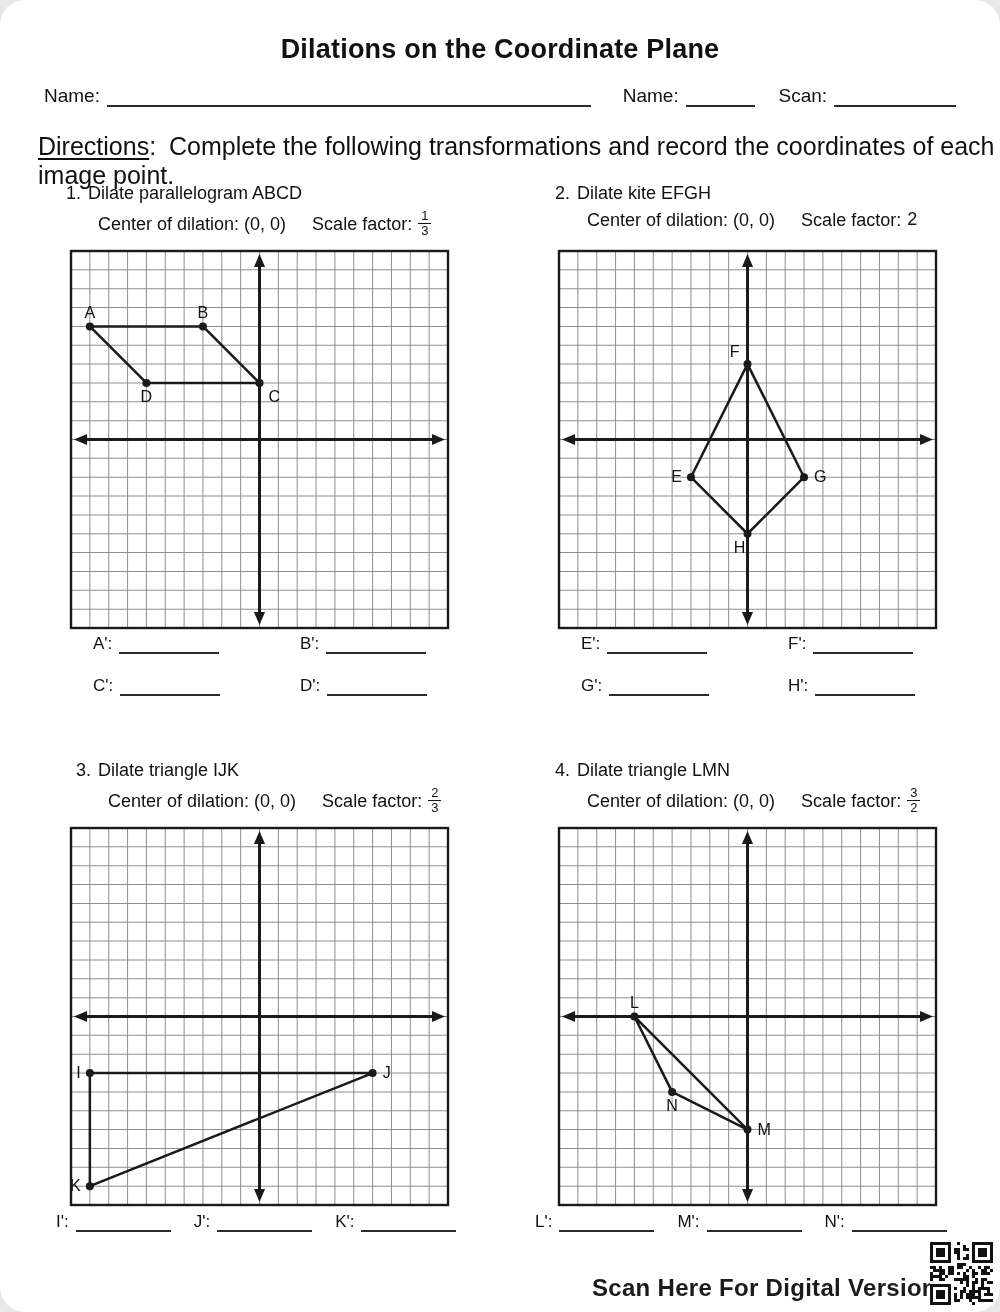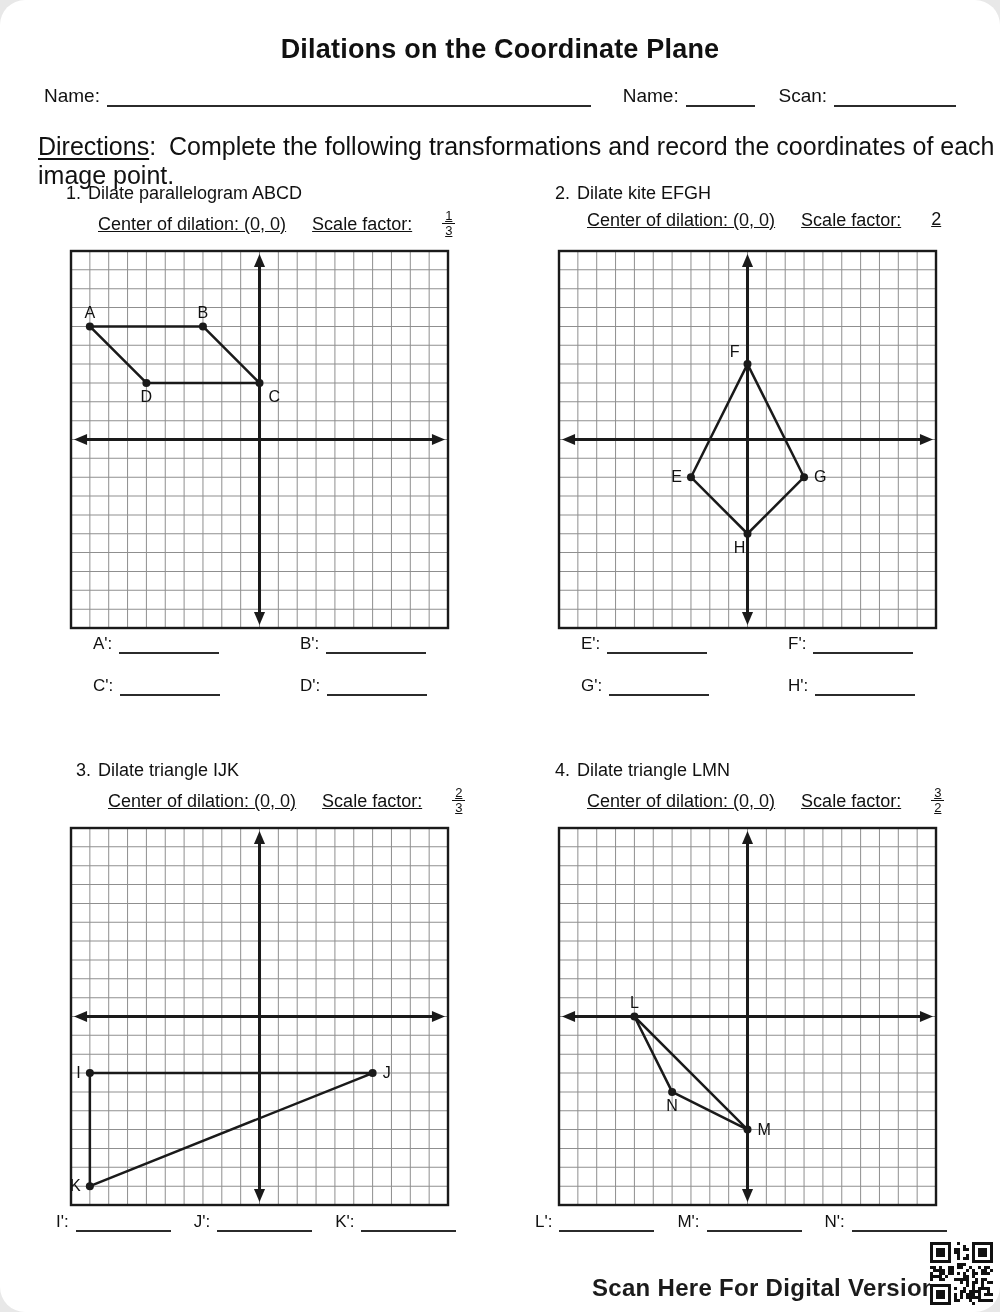--- a/index.html
+++ b/index.html
@@ -19,22 +19,22 @@
   .name-blank{width:492px;margin-right:32px;}
   .class-blank{width:70px;margin-right:24px;}
   .date-blank{width:124px;}
   
   .directions{top:132px;left:38px;font-size:25px;}
   .directions .u{text-decoration:underline;text-underline-offset:3px;}
   .directions .txt{margin-left:6px;}
   
   .prob-header{font-size:18px;line-height:22px;}
   .prob-line1 .num{margin-right:7px;}
-  .prob-line2{margin-top:5px;padding-left:32px;display:flex;align-items:center;text-decoration:underline;}
-  .scale-wrap{margin-left:26px;display:flex;align-items:center;gap:24px;}
+  .prob-line2{margin-top:5px;padding-left:32px;display:flex;align-items:center;}
+  .scale-wrap{margin-left:26px;display:flex;align-items:center;}
   .frac{display:inline-flex;flex-direction:column;align-items:center;font-size:13px;line-height:1.1;margin-left:6px;}
   .frac .num{border-bottom:1.6px solid #111;padding:0 3px;}
   .frac.plain .num{border-bottom:none;font-size:18px;padding:0;}
   
   .grid-box{width:377px;height:377px;}
   .grid-box svg{overflow:visible;display:block;}
   
   .answers-2x2{display:grid;grid-template-columns:207px auto;row-gap:22px;font-size:17px;}
   .ans{display:flex;align-items:flex-end;}
   .ans-label{margin-right:7px;white-space:nowrap;}

